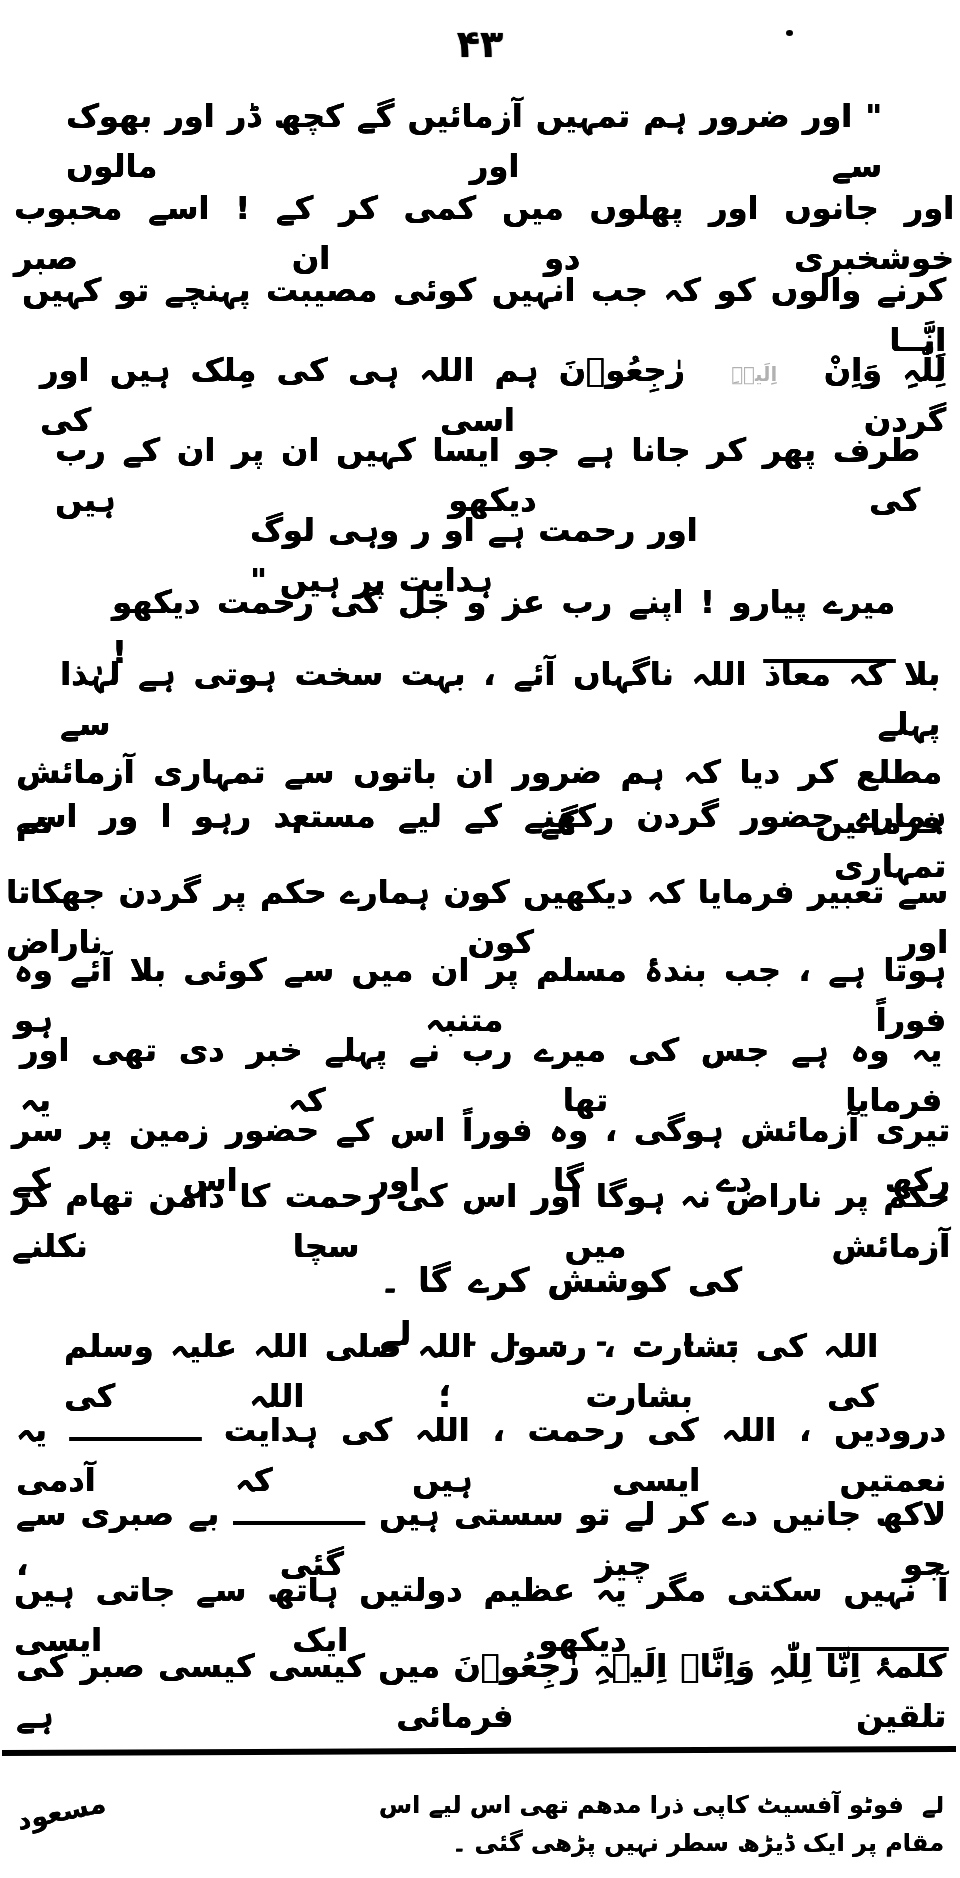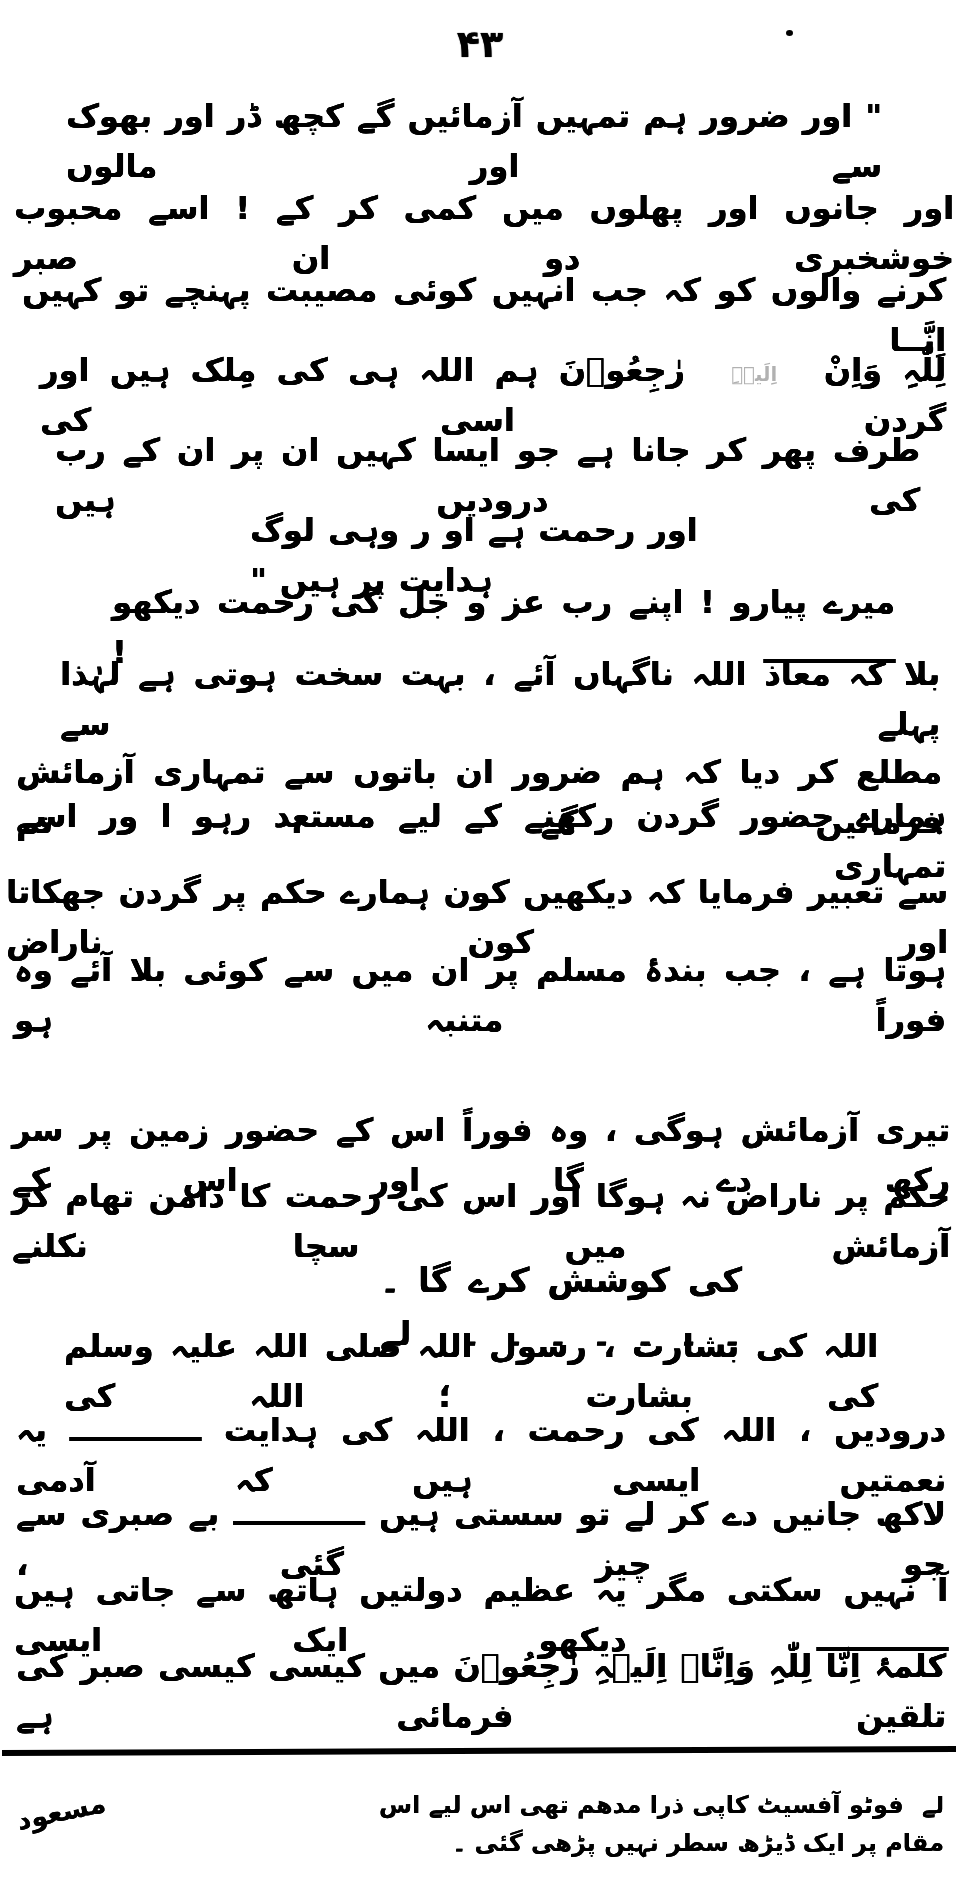--- a/index.html
+++ b/index.html
@@ -88,29 +88,30 @@
   <div class="ln l1 just">" اور ضرور ہم تمہیں آزمائیں گے کچھ ڈر اور بھوک سے اور مالوں</div>
   <div class="ln l2 just">اور جانوں اور پھلوں میں کمی کر کے ! اسے محبوب خوشخبری دو ان صبر</div>
   <div class="ln l3 just">کرنے والوں کو کہ جب انہیں کوئی مصیبت پہنچے تو کہیں اِنَّــا</div>
 
   <div class="ln l4 just">
     <span>لِلّٰہِ وَاِنْ</span>
     <span class="faint">اِلَیۡہِ</span>
     <span>رٰجِعُوۡنَ ہم اللہ ہی کی مِلک ہیں اور گردن اسی کی</span>
   </div>
 
-  <div class="ln l5 just">طرف پھر کر جانا ہے جو ایسا کہیں ان پر ان کے رب کی درودیں ہیں</div>
+  <div class="ln l5 just">طرف پھر کر جانا ہے جو ایسا کہیں ان پر ان کے رب کی دیکھو ہیں</div>
   <div class="ln l6">اور رحمت ہے او ر وہی لوگ ہدایت پر ہیں "</div>
 
   <div class="ln l7 just">میرے پیارو ! اپنے رب عز و جل کی رحمت دیکھو ــــــــــــ !</div>
   <div class="ln l8 just">بلا کہ معاذ اللہ ناگہاں آئے ، بہت سخت ہوتی ہے لہٰذا پہلے سے</div>
   <div class="ln l9 just">مطلع کر دیا کہ ہم ضرور ان باتوں سے تمہاری آزمائش فرمائیں گے ، تم</div>
   <div class="ln l10 just">ہمارے حضور گردن رکھنے کے لیے مستعد رہو ا ور اسے تمہاری</div>
   <div class="ln l11 just">سے تعبیر فرمایا کہ دیکھیں کون ہمارے حکم پر گردن جھکاتا اور کون ناراض</div>
   <div class="ln l12 just">ہوتا ہے ، جب بندۂ مسلم پر ان میں سے کوئی بلا آئے وہ فوراً متنبہ ہو</div>
+  <div class="ln l13 just">یہ وہ ہے جس کی میرے رب نے پہلے خبر دی تھی اور فرمایا تھا کہ یہ</div>
   <div class="ln l14 just">تیری آزمائش ہوگی ، وہ فوراً اس کے حضور زمین پر سر رکھ دے گا اور اس کے</div>
   <div class="ln l15 just">حکم پر ناراض نہ ہوگا اور اس کی رحمت کا دامن تھام کر آزمائش میں سچا نکلنے</div>
 
   <div class="ln l16">
     <span>کی کوشش کرے گا ۔ ۔ ۔ ۔ ۔ ۔ ۔ ۔</span>
     <span class="marker">لے</span>
   </div>
 
   <div class="ln l17 just">اللہ کی بشارت ، رسول اللہ صلی اللہ علیہ وسلم کی بشارت ؛ اللہ کی</div>
   <div class="ln l18 just">درودیں ، اللہ کی رحمت ، اللہ کی ہدایت ــــــــــــ یہ نعمتیں ایسی ہیں کہ آدمی</div>

